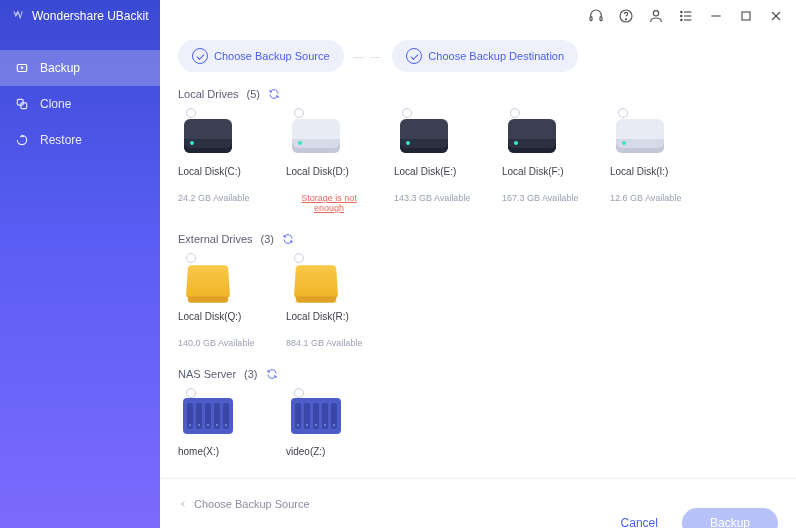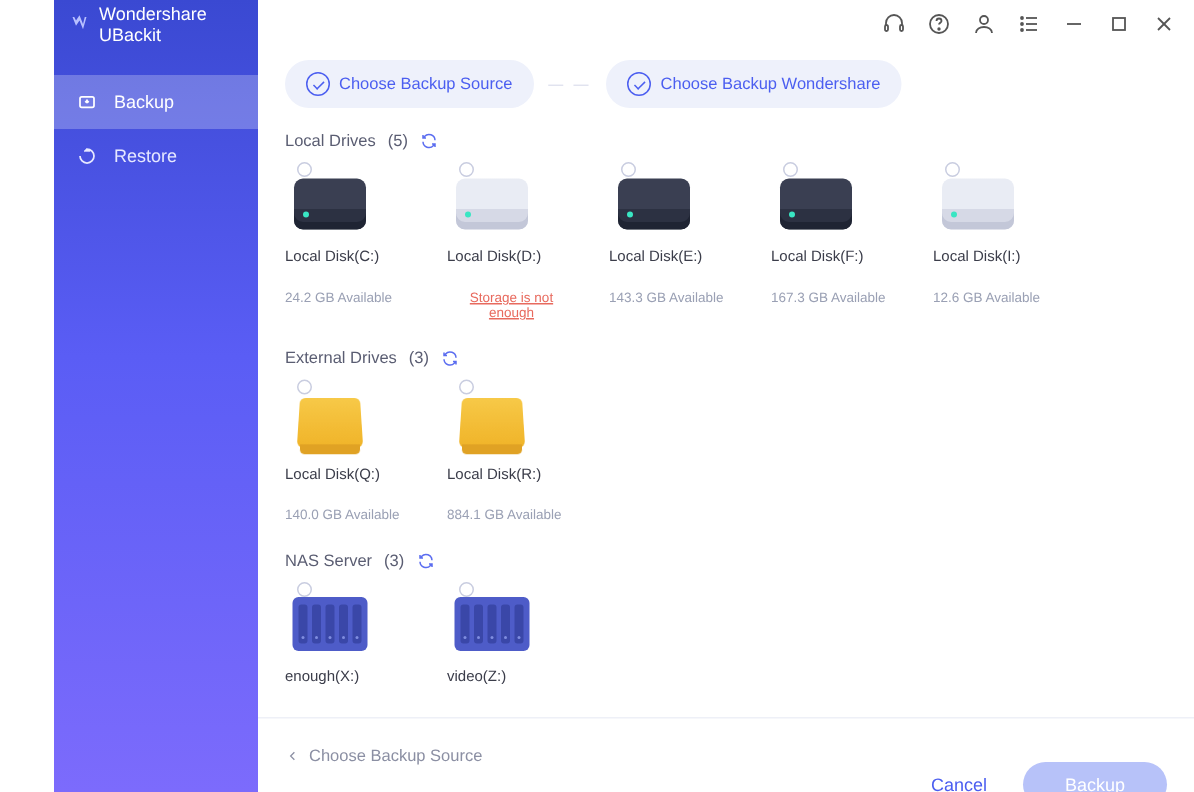--- a/index.html
+++ b/index.html
@@ -1,20 +1,20 @@
 <!DOCTYPE html>
 <html><head>
 <meta charset="utf-8">
 <style>
   * { box-sizing: border-box; margin: 0; padding: 0; font-family: -apple-system, "Segoe UI", Arial, sans-serif; }
   html, body { width: 796px; height: 528px; overflow: hidden; background: #fff; }
   .app { display: flex; width: 100%; height: 100%; }
 
   
-  .sidebar { width: 136px; height: 100%; background: linear-gradient(180deg, #3a49d2 0%, #5a5df5 45%, #7c6bfc 100%); display: flex; flex-direction: column; margin-left: 36px; }
+  .sidebar { width: 160px; height: 100%; background: linear-gradient(180deg, #3a49d2 0%, #5a5df5 45%, #7c6bfc 100%); display: flex; flex-direction: column; }
   .brand { display: flex; align-items: center; gap: 6px; padding: 8px 10px 8px 10px; height: 32px; }
   .brand-icon { width: 16px; height: 16px; display:inline-flex; align-items:center; justify-content:center;}
   .brand-text { color: #fff; font-size: 12px; font-weight: 500; }
   .side-item { display: flex; align-items: center; gap: 10px; padding: 10px 14px; color: #e6e8ff; font-size: 12px; cursor: pointer; }
   .side-item.active { background: rgba(255,255,255,0.25); color: #fff; }
   .side-icon { width: 16px; height: 16px; display:inline-flex; align-items:center; justify-content:center;}
 
   
   .main { flex: 1; display: flex; flex-direction: column; position: relative; }
   .titlebar { height: 32px; display: flex; justify-content: flex-end; align-items: center; gap: 14px; padding: 0 12px; }
@@ -82,20 +82,29 @@
     <div class="side-item active">
       <span class="side-icon">
         <svg viewBox="0 0 24 24" width="14" height="14" fill="none" stroke="#fff" stroke-width="2">
             <rect x="4" y="6" width="16" height="12" rx="2"></rect>
             <path d="M12 9v4m0 0l-2-2m2 2l2-2"></path>
           </svg>
       </span>
       <span>Backup</span>
     </div>
 
+    <div class="side-item">
+      <span class="side-icon">
+        <svg viewBox="0 0 24 24" width="14" height="14" fill="none" stroke="#e6e8ff" stroke-width="2">
+            <rect x="4" y="4" width="10" height="10" rx="2"></rect>
+            <rect x="10" y="10" width="10" height="10" rx="2"></rect>
+          </svg>
+      </span>
+      <span>Clone</span>
+    </div>
 
     <div class="side-item">
       <span class="side-icon">
         <svg viewBox="0 0 24 24" width="14" height="14" fill="none" stroke="#e6e8ff" stroke-width="2">
             <path d="M4 12a8 8 0 108-8v3m0-3L9 7m3-3l3 3"></path>
           </svg>
       </span>
       <span>Restore</span>
     </div>
   </div>
@@ -153,21 +162,21 @@
     <div class="content">
 
       <div class="steps">
         <div class="step">
           <span class="step-circle"></span>
           <span>Choose Backup Source</span>
         </div>
         <span class="step-sep">— —</span>
         <div class="step">
           <span class="step-circle"></span>
-          <span>Choose Backup Wondershare</span>
+          <span>Choose Backup Destination</span>
         </div>
       </div>
 
       <div class="section-head">
         <span>Local Drives</span>
         <span>(5)</span>
         <span class="refresh-icon">
             <svg viewBox="0 0 24 24" fill="none" stroke="currentColor" stroke-width="2">
               <path d="M20 11A8 8 0 006 6l-2 2m0-4v4h4M4 13a8 8 0 0014 5l2-2m0 4v-4h-4"></path>
             </svg>
@@ -268,21 +277,21 @@
     <span class="drive-radio"></span>
     <div class="drive-img">
               <div class="nas">
                 <div class="bay"></div>
                 <div class="bay"></div>
                 <div class="bay"></div>
                 <div class="bay"></div>
                 <div class="bay"></div>
               </div>
             </div>
-    <div class="drive-name">enough(X:)</div>
+    <div class="drive-name">home(X:)</div>
 
   </div>
           <div class="drive">
     <span class="drive-radio"></span>
     <div class="drive-img">
               <div class="nas">
                 <div class="bay"></div>
                 <div class="bay"></div>
                 <div class="bay"></div>
                 <div class="bay"></div>

